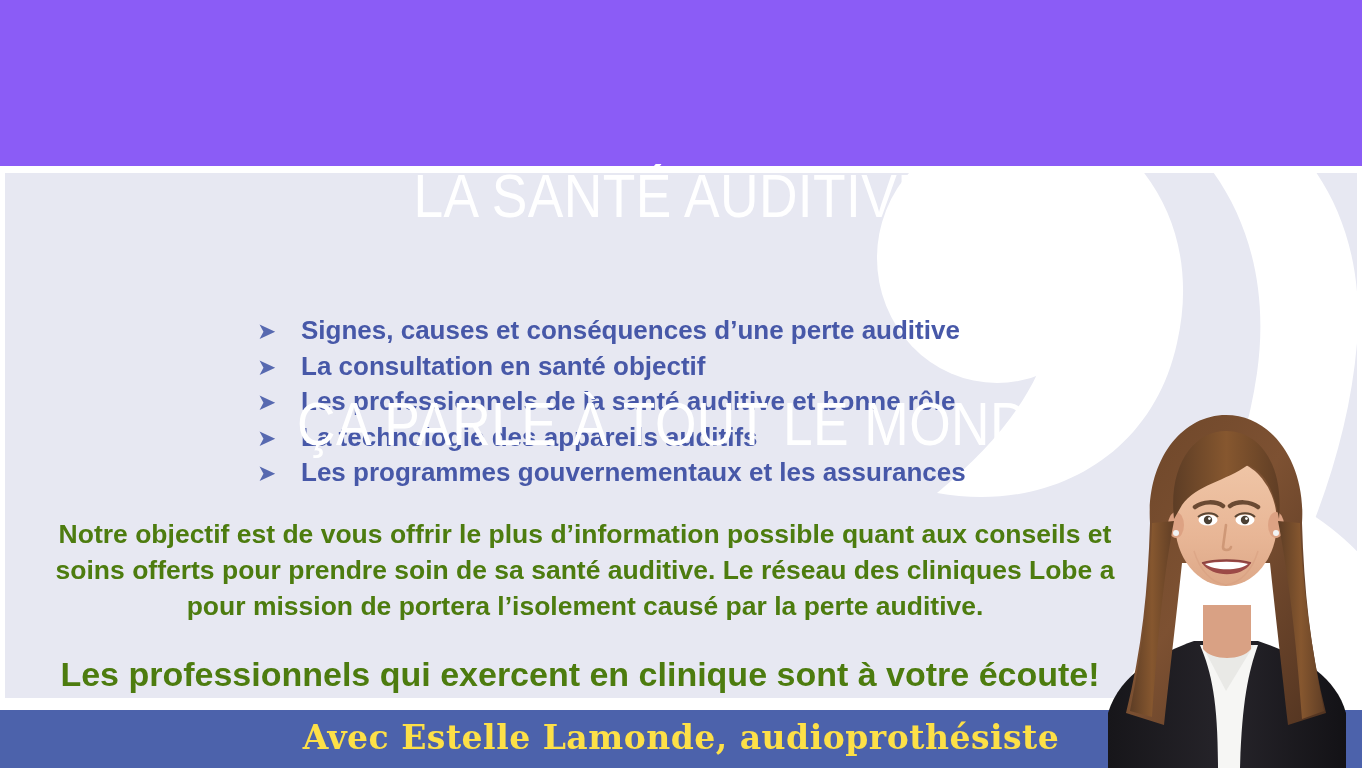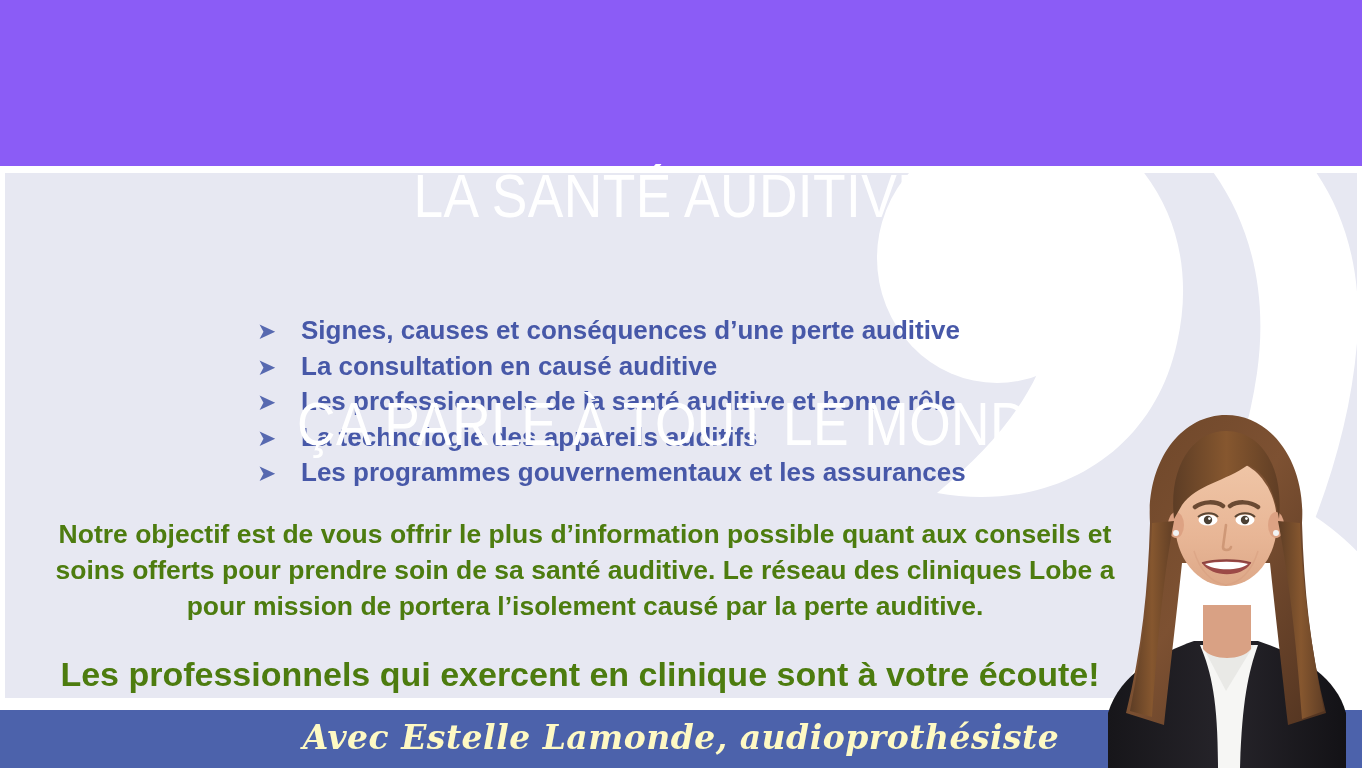--- a/index.html
+++ b/index.html
@@ -152,23 +152,22 @@
     height: 58px;
     background: #4c62ab;
     z-index: 3;
   }
   #footer-credit {
     position: absolute;
     left: 0;
     top: 6px;
     width: 1362px;
     text-align: center;
-    color: #fef9c3;
+    color: #fde047;
     font-family: "DejaVu Serif", serif;
-    font-style: italic;
     font-weight: bold;
     font-size: 33px;
     line-height: 44px;
     letter-spacing: 0.5px;
   }
 
   
   #portrait {
     position: absolute;
     right: 0px;
@@ -198,21 +197,21 @@
     <div id="intro-heading">
     </div>
 
     <ul id="bullet-list">
       <li>
         <span class="bullet-icon">➤</span>
         <span>Signes, causes et conséquences d’une perte auditive</span>
       </li>
       <li>
         <span class="bullet-icon">➤</span>
-        <span>La consultation en causé auditive</span>
+        <span>La consultation en santé objectif</span>
       </li>
       <li>
         <span class="bullet-icon">➤</span>
         <span>Les professionnels de la santé auditive et bonne rôle</span>
       </li>
       <li>
         <span class="bullet-icon">➤</span>
         <span>La technologie des appareils auditifs</span>
       </li>
       <li>

